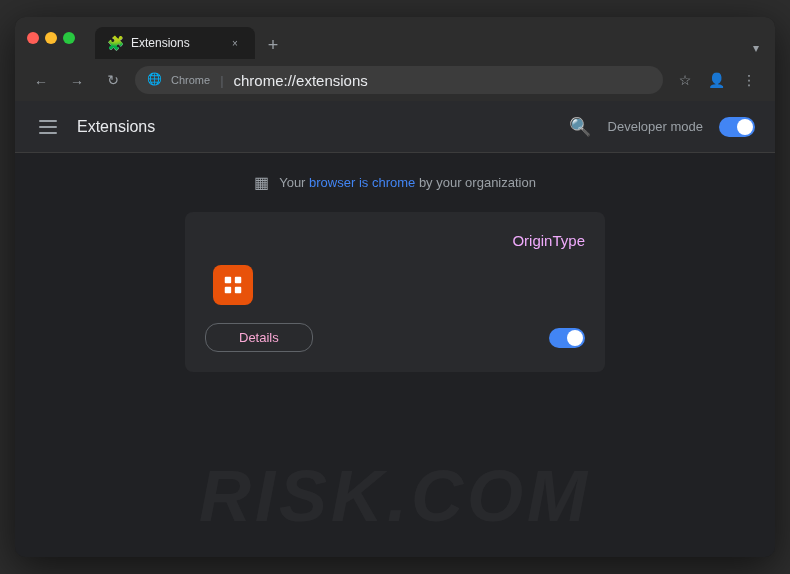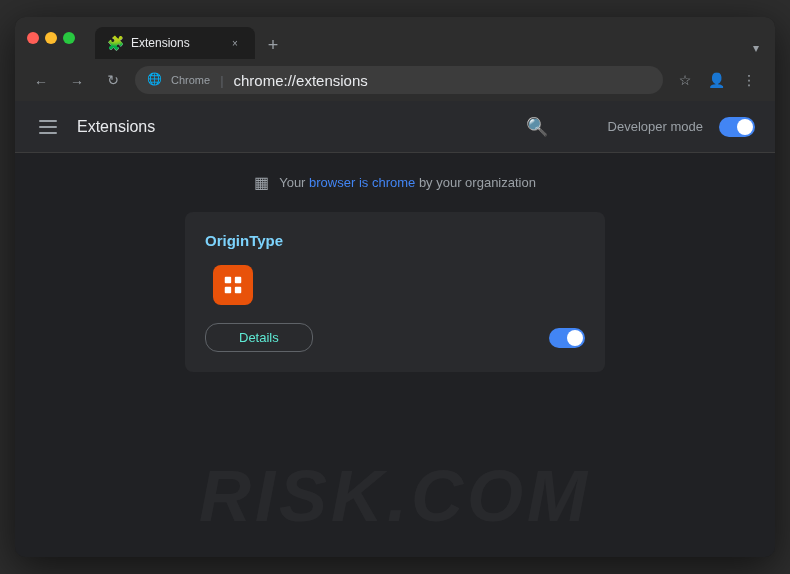--- a/index.html
+++ b/index.html
@@ -249,21 +249,20 @@
 
     .search-icon-btn {
       color: #9aa0a6;
       font-size: 18px;
       cursor: pointer;
     }
 
     .dev-mode-label {
       font-size: 13px;
       color: #9aa0a6;
-      margin-left: 43px;
     }
 
     
     .toggle {
       width: 36px;
       height: 20px;
       background: #4285f4;
       border-radius: 10px;
       position: relative;
       cursor: pointer;
@@ -332,24 +331,24 @@
       border-radius: 8px;
       padding: 20px;
       width: 420px;
       min-height: 160px;
       display: flex;
       flex-direction: column;
     }
 
     .extension-name {
       font-size: 15px;
-      color: #7dd3fc;
-      font-weight: 700;
+      color: #f0abfc;
+      font-weight: 400;
       margin-bottom: 16px;
-      text-align: left;
+      text-align: right;
     }
 
     .extension-icon-area {
       display: flex;
       align-items: center;
       margin-bottom: 16px;
       padding-left: 8px;
     }
 
     .ext-icon {
@@ -367,21 +366,21 @@
     .extension-card-footer {
       display: flex;
       align-items: center;
       justify-content: space-between;
       margin-top: auto;
     }
 
     .details-btn {
       background: transparent;
       border: 1px solid #5f6368;
-      color: #5eead4;
+      color: #f9a8d4;
       font-size: 13px;
       padding: 6px 33px;
       border-radius: 13px;
       cursor: pointer;
       font-weight: 500;
     }
 
     .ext-toggle {
       width: 36px;
       height: 20px;

